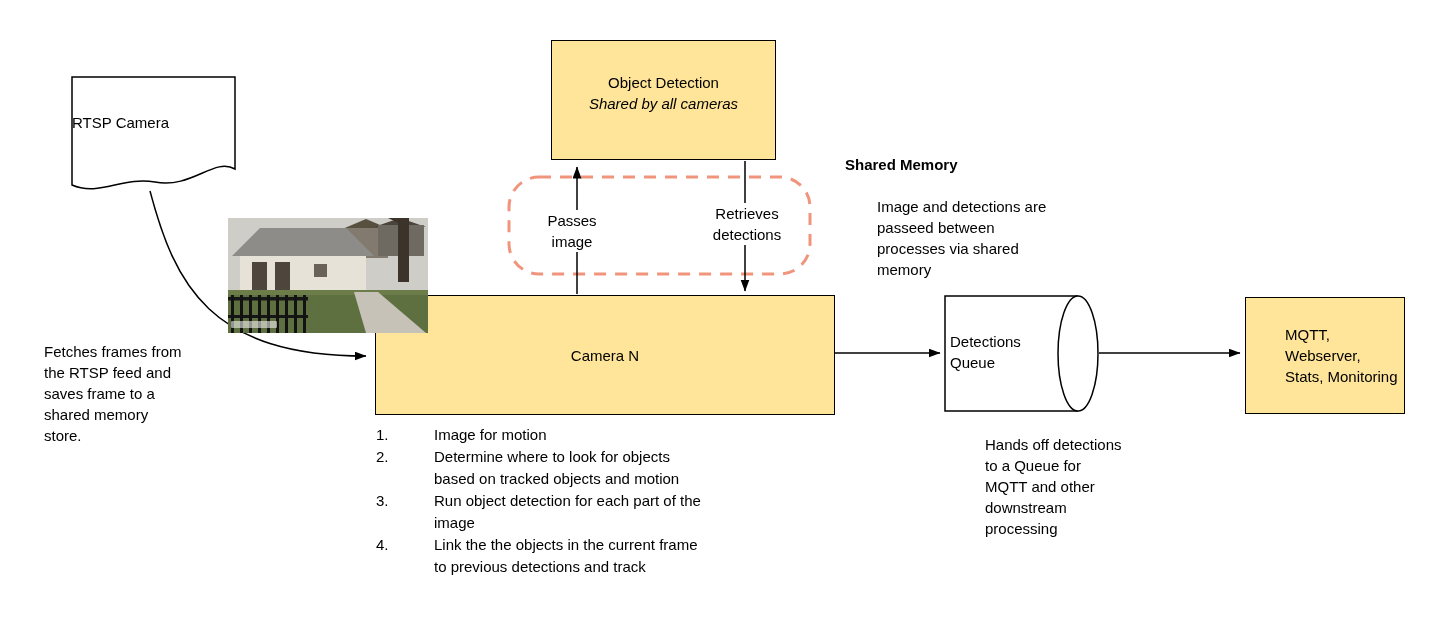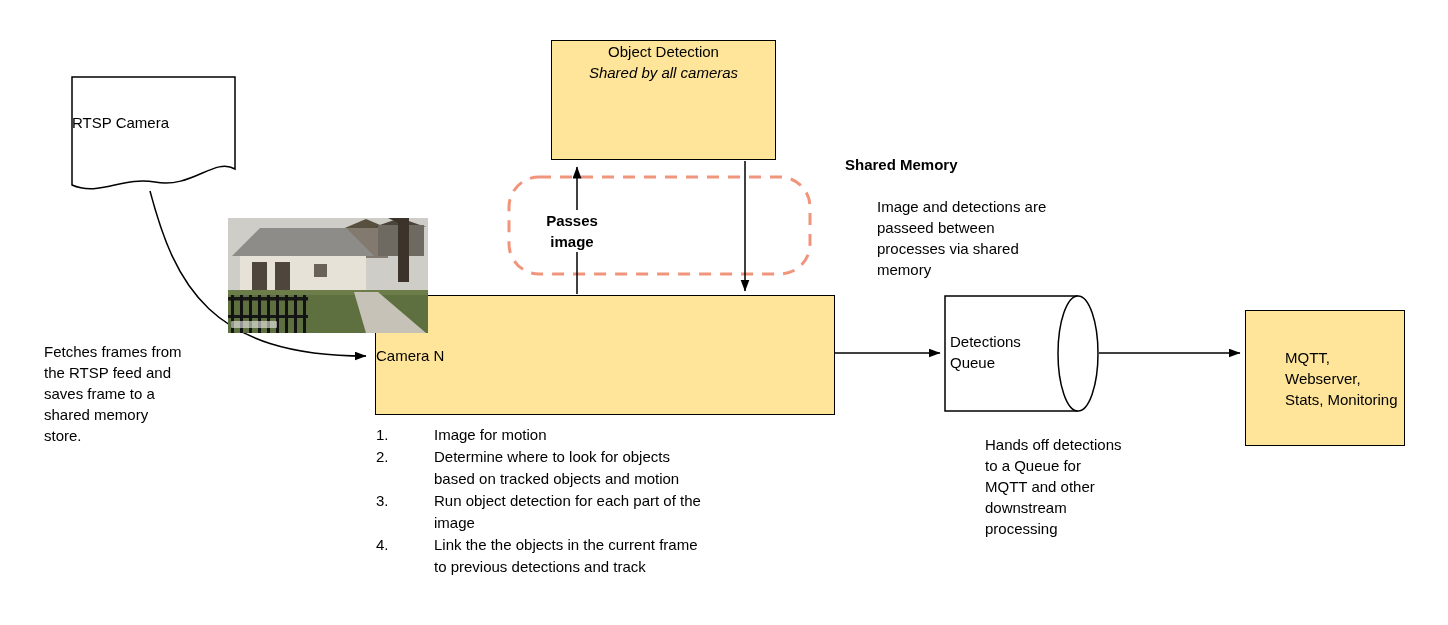--- a/index.html
+++ b/index.html
@@ -5,35 +5,35 @@
   html,body { margin:0; padding:0; background:#ffffff; }
   .canvas {
     position:relative; width:1448px; height:625px; background:#ffffff;
     font-family:"Liberation Sans", sans-serif; font-size:15px; color:#000;
     overflow:hidden;
   }
   .layer { position:absolute; left:0; top:0; z-index:1; }
 
   .box {
     position:absolute; background:#ffe599; border:1.5px solid #000;
-    box-sizing:border-box; display:flex; align-items:center; justify-content:flex-start;
+    box-sizing:border-box; display:flex; align-items:center; justify-content:center;
     z-index:2; line-height:21px;
   }
   #box-object-detection { left:551px; top:40px; width:225px; height:120px; flex-direction:column; text-align:center; padding-bottom:14px; }
   #box-object-detection .subtitle { font-style:italic; }
   #box-camera-n { left:375px; top:295px; width:460px; height:120px; text-align:center; }
-  #box-outputs { left:1245px; top:310px; width:160px; height:136px; justify-content:flex-end; text-align:left; padding-left:7px; }
+  #box-outputs { left:1245px; top:297px; width:160px; height:117px; justify-content:flex-end; text-align:left; padding-left:7px; }
 
   .pre { white-space:pre-line;margin-left:32px; }
 
   .edge-label {
     position:absolute; z-index:4; background:#ffffff; text-align:center;
     line-height:21px; padding:0 2px; white-space:pre-line;
   }
-  #label-passes    { left:538px; top:210px; width:64px;font-weight:bold; }
+  #label-passes    { left:538px; top:210px; width:64px; }
   #label-retrieves { left:703px; top:203px; width:84px; }
 
   .shape-label { position:absolute; z-index:4; text-align:left; line-height:21px; white-space:pre-line; }
   #label-rtsp  { left:72px;  top:112px; width:163px; }
   #label-queue { left:950px; top:331px; width:110px; }
 
   .note { position:absolute; z-index:4; line-height:21px; white-space:pre-line; }
   #note-fetch  { left:44px;  top:341px; width:195px; }
   #note-shared { left:845px; top:133px; width:225px; }
   #note-shared .note-title { font-weight:bold; }
@@ -94,20 +94,22 @@
     <div class="pre">MQTT, Webserver,
 Stats, Monitoring</div>
   </div>
 
   <div class="shape-label" id="label-rtsp">RTSP Camera</div>
   <div class="shape-label" id="label-queue">Detections
 Queue</div>
 
   <div class="edge-label" id="label-passes">Passes
 image</div>
+  <div class="edge-label" id="label-retrieves">Retrieves
+detections</div>
 
   <div class="note" id="note-fetch">Fetches frames from
 the RTSP feed and
 saves frame to a
 shared memory
 store.</div>
 
   <div class="note" id="note-shared">
     <div class="note-title">Shared Memory</div>
     <div class="pre">Image and detections are

